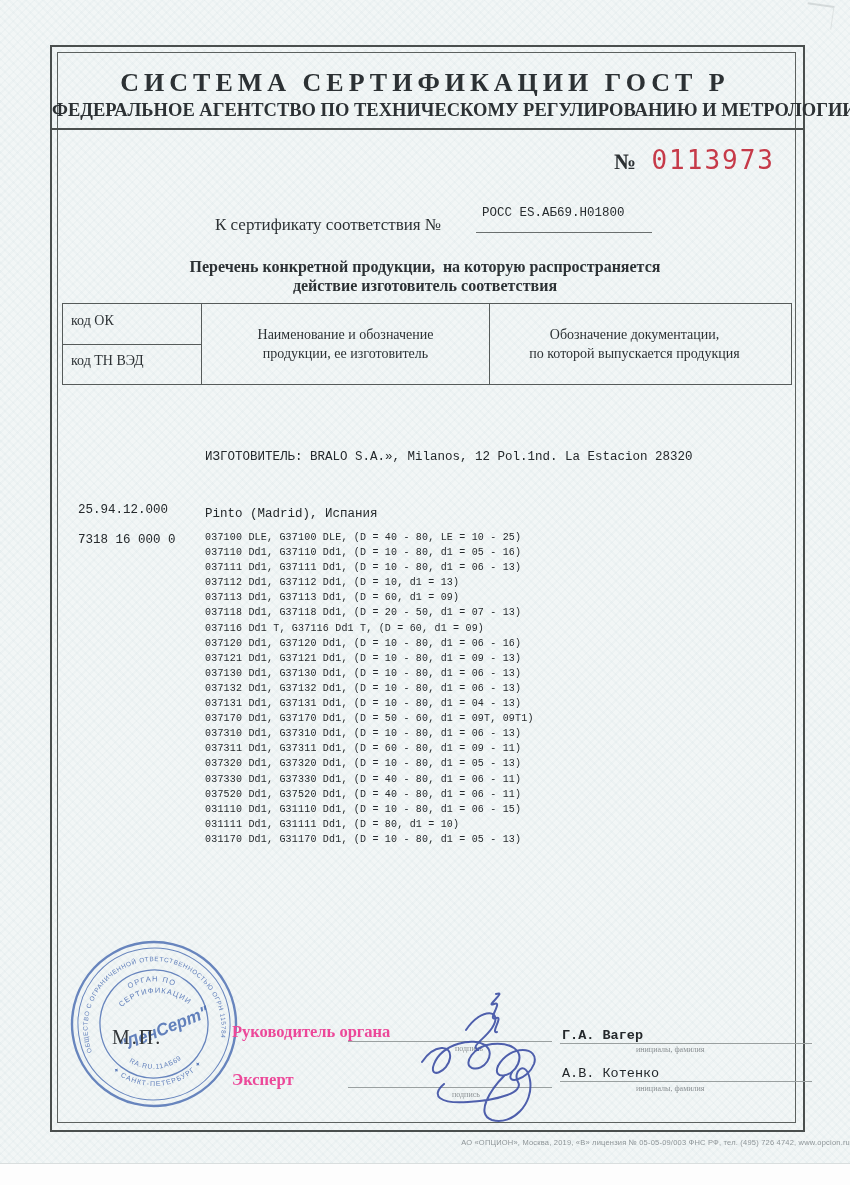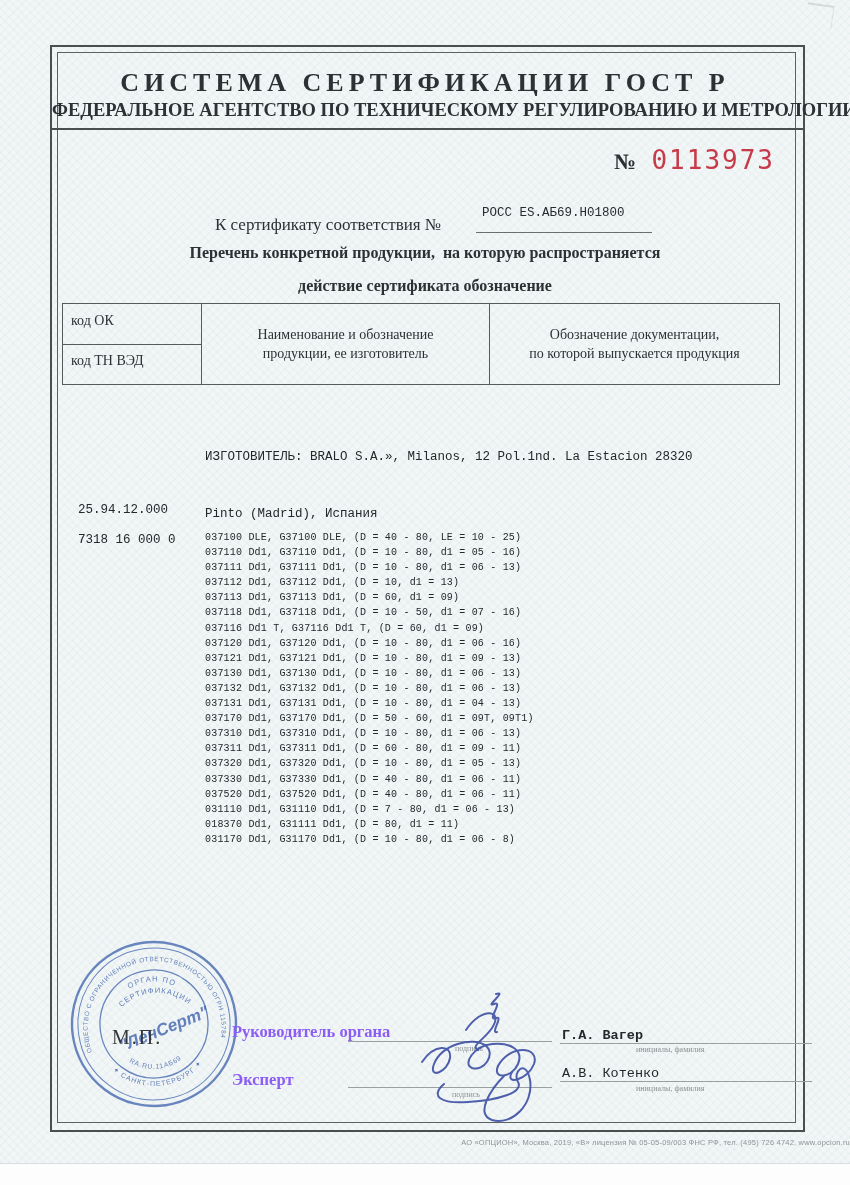--- a/index.html
+++ b/index.html
@@ -23,36 +23,36 @@
   .agency{left:52px;top:100px;width:747px;text-align:center;font-size:18.5px;font-weight:bold;letter-spacing:0px;color:#2c3134;white-space:nowrap;}
   .header-rule{left:50px;top:128px;width:753px;height:2px;background:#4a4f4e;}
   .blank-number{left:0;top:145px;width:775px;text-align:right;white-space:nowrap;}
   .blank-number .nu{font-size:22px;font-weight:bold;color:#2c3134;letter-spacing:1px;}
   .blank-number .digits{font-family:"DejaVu Sans Mono", monospace;font-size:26px;letter-spacing:2px;margin-left:10px;}
   .app-title{left:0;top:174px;width:850px;text-align:center;font-size:27px;font-weight:bold;letter-spacing:3px;color:#2c3134;}
   .cert-value{left:482px;top:206px;font-family:"Liberation Mono", monospace;font-size:12.5px;color:#272b2e;white-space:pre;}
   .cert-label{left:215px;top:215px;font-size:17px;color:#2c3134;}
   .cert-underline{left:476px;top:232px;width:176px;height:1px;background:#6a6f6e;}
   .list-head{left:0;width:850px;text-align:center;font-size:16px;font-weight:bold;color:#2c3134;white-space:pre;}
-  .lh1{top:244px;} .lh2{top:277px;}
-  .ptable{left:62px;top:303px;width:716px;height:80px;border:1.5px solid #565b5a;}
+  .lh1{top:258px;} .lh2{top:277px;}
+  .ptable{left:62px;top:303px;width:716px;height:80px;border:1.5px solid #565b5a;padding-left:12px;}
   .ptable .v1{position:absolute;left:138px;top:0;width:1px;height:100%;background:#565b5a;}
   .ptable .v2{position:absolute;left:426px;top:0;width:1px;height:100%;background:#565b5a;}
   .ptable .hsplit{position:absolute;left:0;top:40px;width:138px;height:1px;background:#565b5a;}
   .cell-label{position:absolute;font-size:14px;color:#2c3134;}
   .col-head{position:absolute;top:0;height:100%;display:flex;flex-direction:column;justify-content:center;text-align:center;font-size:14px;color:#2c3134;line-height:19px;}
   .mono{font-family:"Liberation Mono", monospace;color:#24282b;}
   .manu{left:205px;top:410px;font-size:12.5px;line-height:19px;white-space:pre;}
   .code-ok{left:78px;top:503px;font-size:12.5px;white-space:pre;}
   .code-tnved{left:78px;top:533px;font-size:12.5px;white-space:pre;text-align:right;}
   .products{left:205px;top:530px;font-size:10px;line-height:15.1px;letter-spacing:0.2px;}
   .products div{white-space:pre;}
   .stamp-wrap{left:66px;top:936px;width:176px;height:176px;}
   .mp{left:112px;top:1026px;font-size:20px;letter-spacing:2px;color:#33373a;}
-  .role{font-size:16.5px;font-weight:bold;color:#8b5cf6;}
+  .role{font-size:16.5px;font-weight:bold;color:#ec4899;}
   .role1{left:232px;top:1022px;} .role2{left:232px;top:1070px;}
   .sig-line{height:1px;background:#9aa0a0;}
   .sl1{left:348px;top:1041px;width:204px;} .sl2{left:348px;top:1087px;width:204px;}
   .tiny{font-size:8px;color:#8a9093;}
   .pod1{left:455px;top:1044px;} .pod2{left:452px;top:1090px;}
   .name{font-family:"Liberation Mono", monospace;font-size:13.5px;color:#24282b;white-space:pre;}
   .nm1{left:562px;top:1028px;font-weight:bold;} .nm2{left:562px;top:1066px;}
   .nline1{left:560px;top:1043px;width:252px;} .nline2{left:560px;top:1081px;width:252px;}
   .init1{left:636px;top:1045px;} .init2{left:636px;top:1084px;}
   .ink{left:400px;top:988px;width:180px;height:140px;}
@@ -78,21 +78,21 @@
     <span class="nu">№</span>
     <span class="digits" style="color:#c63a49;">0113973</span>
   </div>
 
 
   <div class="cert-value abs">РОСС ES.АБ69.Н01800</div>
   <div class="cert-label abs">К сертификату соответствия №</div>
   <div class="cert-underline abs"></div>
 
   <div class="list-head lh1 abs">Перечень конкретной продукции,  на которую распространяется</div>
-  <div class="list-head lh2 abs">действие сертификата обозначение</div>
+  <div class="list-head lh2 abs">действие изготовитель соответствия</div>
 
   <div class="ptable abs">
     <div class="v1"></div>
     <div class="v2"></div>
     <div class="hsplit"></div>
     <div class="cell-label" style="left:8px;top:9px;">код ОК</div>
     <div class="cell-label" style="left:8px;top:49px;">код ТН ВЭД</div>
     <div class="col-head" style="left:139px;width:287px;">
       <span>Наименование и обозначение</span>
       <span>продукции, ее изготовитель</span>
@@ -110,36 +110,36 @@
 
   <div class="code-ok mono abs">25.94.12.000</div>
   <div class="code-tnved mono abs">7318 16 000 0</div>
 
   <div class="products mono abs">
       <div>037100 DLE, G37100 DLE, (D = 40 - 80, LE = 10 - 25)</div>
       <div>037110 Dd1, G37110 Dd1, (D = 10 - 80, d1 = 05 - 16)</div>
       <div>037111 Dd1, G37111 Dd1, (D = 10 - 80, d1 = 06 - 13)</div>
       <div>037112 Dd1, G37112 Dd1, (D = 10, d1 = 13)</div>
       <div>037113 Dd1, G37113 Dd1, (D = 60, d1 = 09)</div>
-      <div>037118 Dd1, G37118 Dd1, (D = 10 - 50, d1 = 07 - 16)</div>
+      <div>037118 Dd1, G37118 Dd1, (D = 20 - 50, d1 = 07 - 13)</div>
       <div>037116 Dd1 T, G37116 Dd1 T, (D = 60, d1 = 09)</div>
       <div>037120 Dd1, G37120 Dd1, (D = 10 - 80, d1 = 06 - 16)</div>
       <div>037121 Dd1, G37121 Dd1, (D = 10 - 80, d1 = 09 - 13)</div>
       <div>037130 Dd1, G37130 Dd1, (D = 10 - 80, d1 = 06 - 13)</div>
       <div>037132 Dd1, G37132 Dd1, (D = 10 - 80, d1 = 06 - 13)</div>
       <div>037131 Dd1, G37131 Dd1, (D = 10 - 80, d1 = 04 - 13)</div>
       <div>037170 Dd1, G37170 Dd1, (D = 50 - 60, d1 = 09T, 09T1)</div>
       <div>037310 Dd1, G37310 Dd1, (D = 10 - 80, d1 = 06 - 13)</div>
       <div>037311 Dd1, G37311 Dd1, (D = 60 - 80, d1 = 09 - 11)</div>
       <div>037320 Dd1, G37320 Dd1, (D = 10 - 80, d1 = 05 - 13)</div>
       <div>037330 Dd1, G37330 Dd1, (D = 40 - 80, d1 = 06 - 11)</div>
       <div>037520 Dd1, G37520 Dd1, (D = 40 - 80, d1 = 06 - 11)</div>
-      <div>031110 Dd1, G31110 Dd1, (D = 7 - 80, d1 = 06 - 13)</div>
-      <div>018370 Dd1, G31111 Dd1, (D = 80, d1 = 11)</div>
-      <div>031170 Dd1, G31170 Dd1, (D = 10 - 80, d1 = 06 - 8)</div>
+      <div>031110 Dd1, G31110 Dd1, (D = 10 - 80, d1 = 06 - 15)</div>
+      <div>031111 Dd1, G31111 Dd1, (D = 80, d1 = 10)</div>
+      <div>031170 Dd1, G31170 Dd1, (D = 10 - 80, d1 = 05 - 13)</div>
     </div>
 
   <div class="stamp-wrap abs">
     <svg width="176" height="176" viewBox="0 0 176 176">
       <g stroke="#4a6db2" fill="none" opacity="0.82" transform="rotate(-8 88 88)">
         <circle cx="88" cy="88" r="82" stroke-width="2.4"></circle>
         <circle cx="88" cy="88" r="76" stroke-width="1"></circle>
         <circle cx="88" cy="88" r="54" stroke-width="1.3"></circle>
       </g>
       <g fill="#4a6db2" stroke="none" opacity="0.85" transform="rotate(-8 88 88)" font-family="Liberation Sans, sans-serif">

